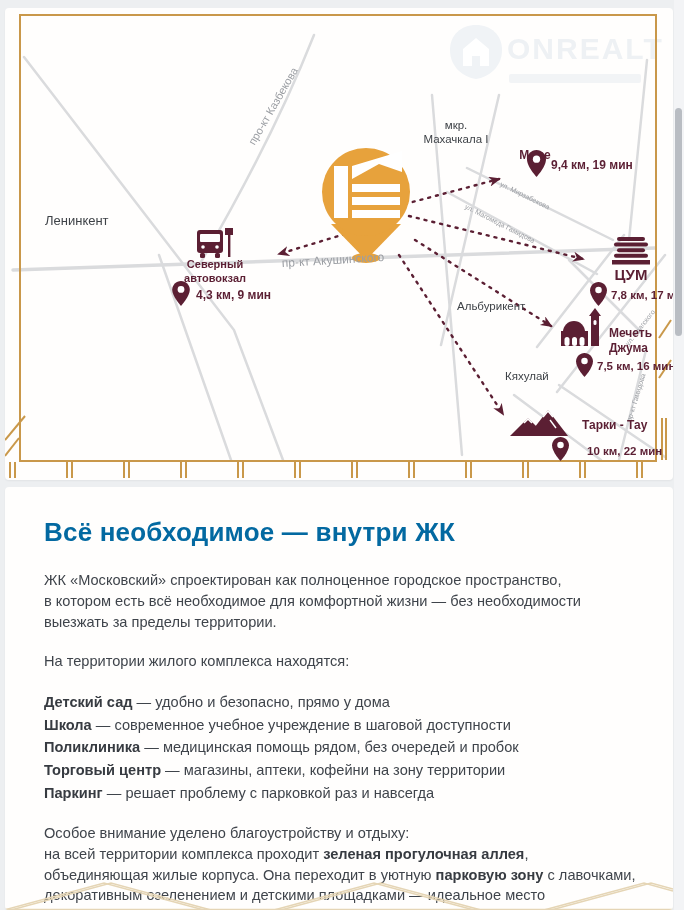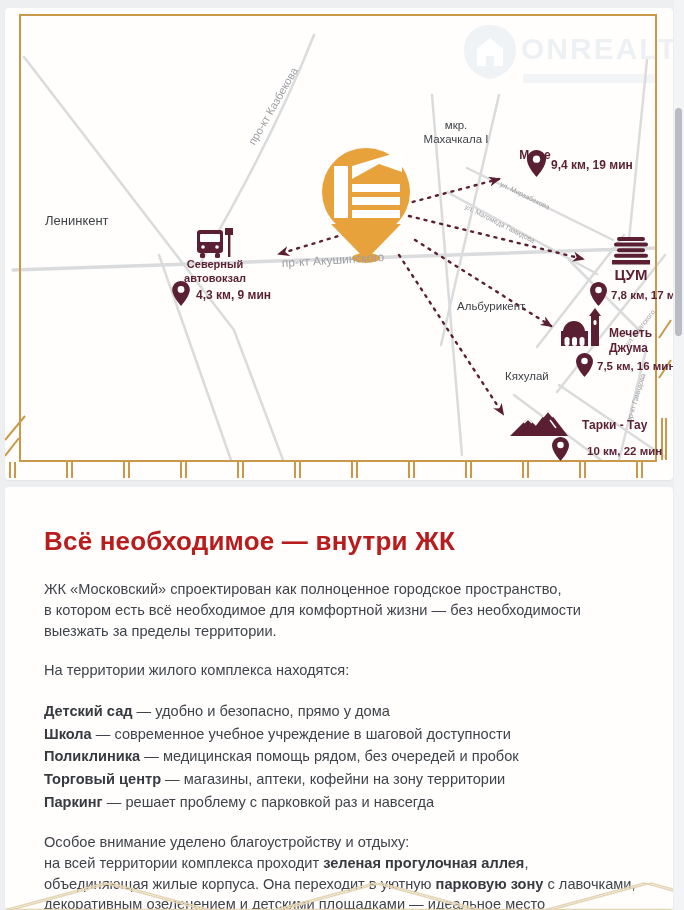--- a/index.html
+++ b/index.html
@@ -12,38 +12,38 @@
   .card{position:absolute;background:#fffefd;border-radius:4px;box-shadow:0 1px 2px rgba(0,0,0,.05);}
   #map-card{left:5px;top:8px;width:668px;height:472px;overflow:hidden;}
   #article-card{left:5px;top:487px;width:668px;height:423px;overflow:hidden;}
 
   
   .frame{position:absolute;left:14px;top:6px;width:638px;height:448px;border:2px solid #c9984a;box-sizing:border-box;}
   .tick-strip{position:absolute;left:0;top:454px;width:652px;height:16px;
     background:repeating-linear-gradient(90deg,transparent 0 4px,#c9984a 4px 6px,transparent 6px 9px,#c9984a 9px 11px,transparent 11px 57px);}
 
   
-  .watermark{position:absolute;left:458px;top:16px;width:210px;height:72px;}
+  .watermark{position:absolute;left:444px;top:16px;width:210px;height:72px;}
   .wm-text{position:absolute;left:58px;top:8px;font-size:30px;font-weight:800;letter-spacing:2px;color:#eef1f4;}
   .wm-sub{position:absolute;left:60px;top:50px;width:132px;height:9px;background:#f2f4f6;border-radius:2px;}
 
   
   .overlay{position:absolute;left:0;top:0;}
 
   
   .area{position:absolute;color:#3e4247;font-weight:500;}
   .street{position:absolute;color:#9b9ea3;font-weight:500;text-align:center;}
   .poi-name{position:absolute;color:#5b1f33;font-weight:700;}
   .dist{position:absolute;color:#5b1f33;font-weight:700;font-size:11.5px;white-space:nowrap;}
   .pin{position:absolute;}
   .center-text{text-align:center;}
 
   
   .article-inner{padding:30px 26px 40px 39px;}
-  h1{margin:9px 0 22px 0;font-size:26px;line-height:1.2;color:#b91c1c;letter-spacing:.2px;}
+  h1{margin:0 0 22px 0;font-size:26px;line-height:1.2;color:#0369a1;letter-spacing:.2px;}
   .article-inner p{margin:0 0 19px 0;font-size:14.6px;line-height:1.42;white-space:pre-line;}
   .article-inner p.list{line-height:1.55;}
   .article-inner b{font-weight:700;color:#373b41;}
 
   
   .zigzag{position:absolute;left:0;bottom:0;width:668px;height:30px;}
 
   
   .scroll-track{position:absolute;left:674px;top:0;width:10px;height:910px;background:#f3f4f6;}
   .scroll-thumb{position:absolute;left:1px;top:108px;width:7px;height:228px;border-radius:4px;background:#b9bdc3;}

